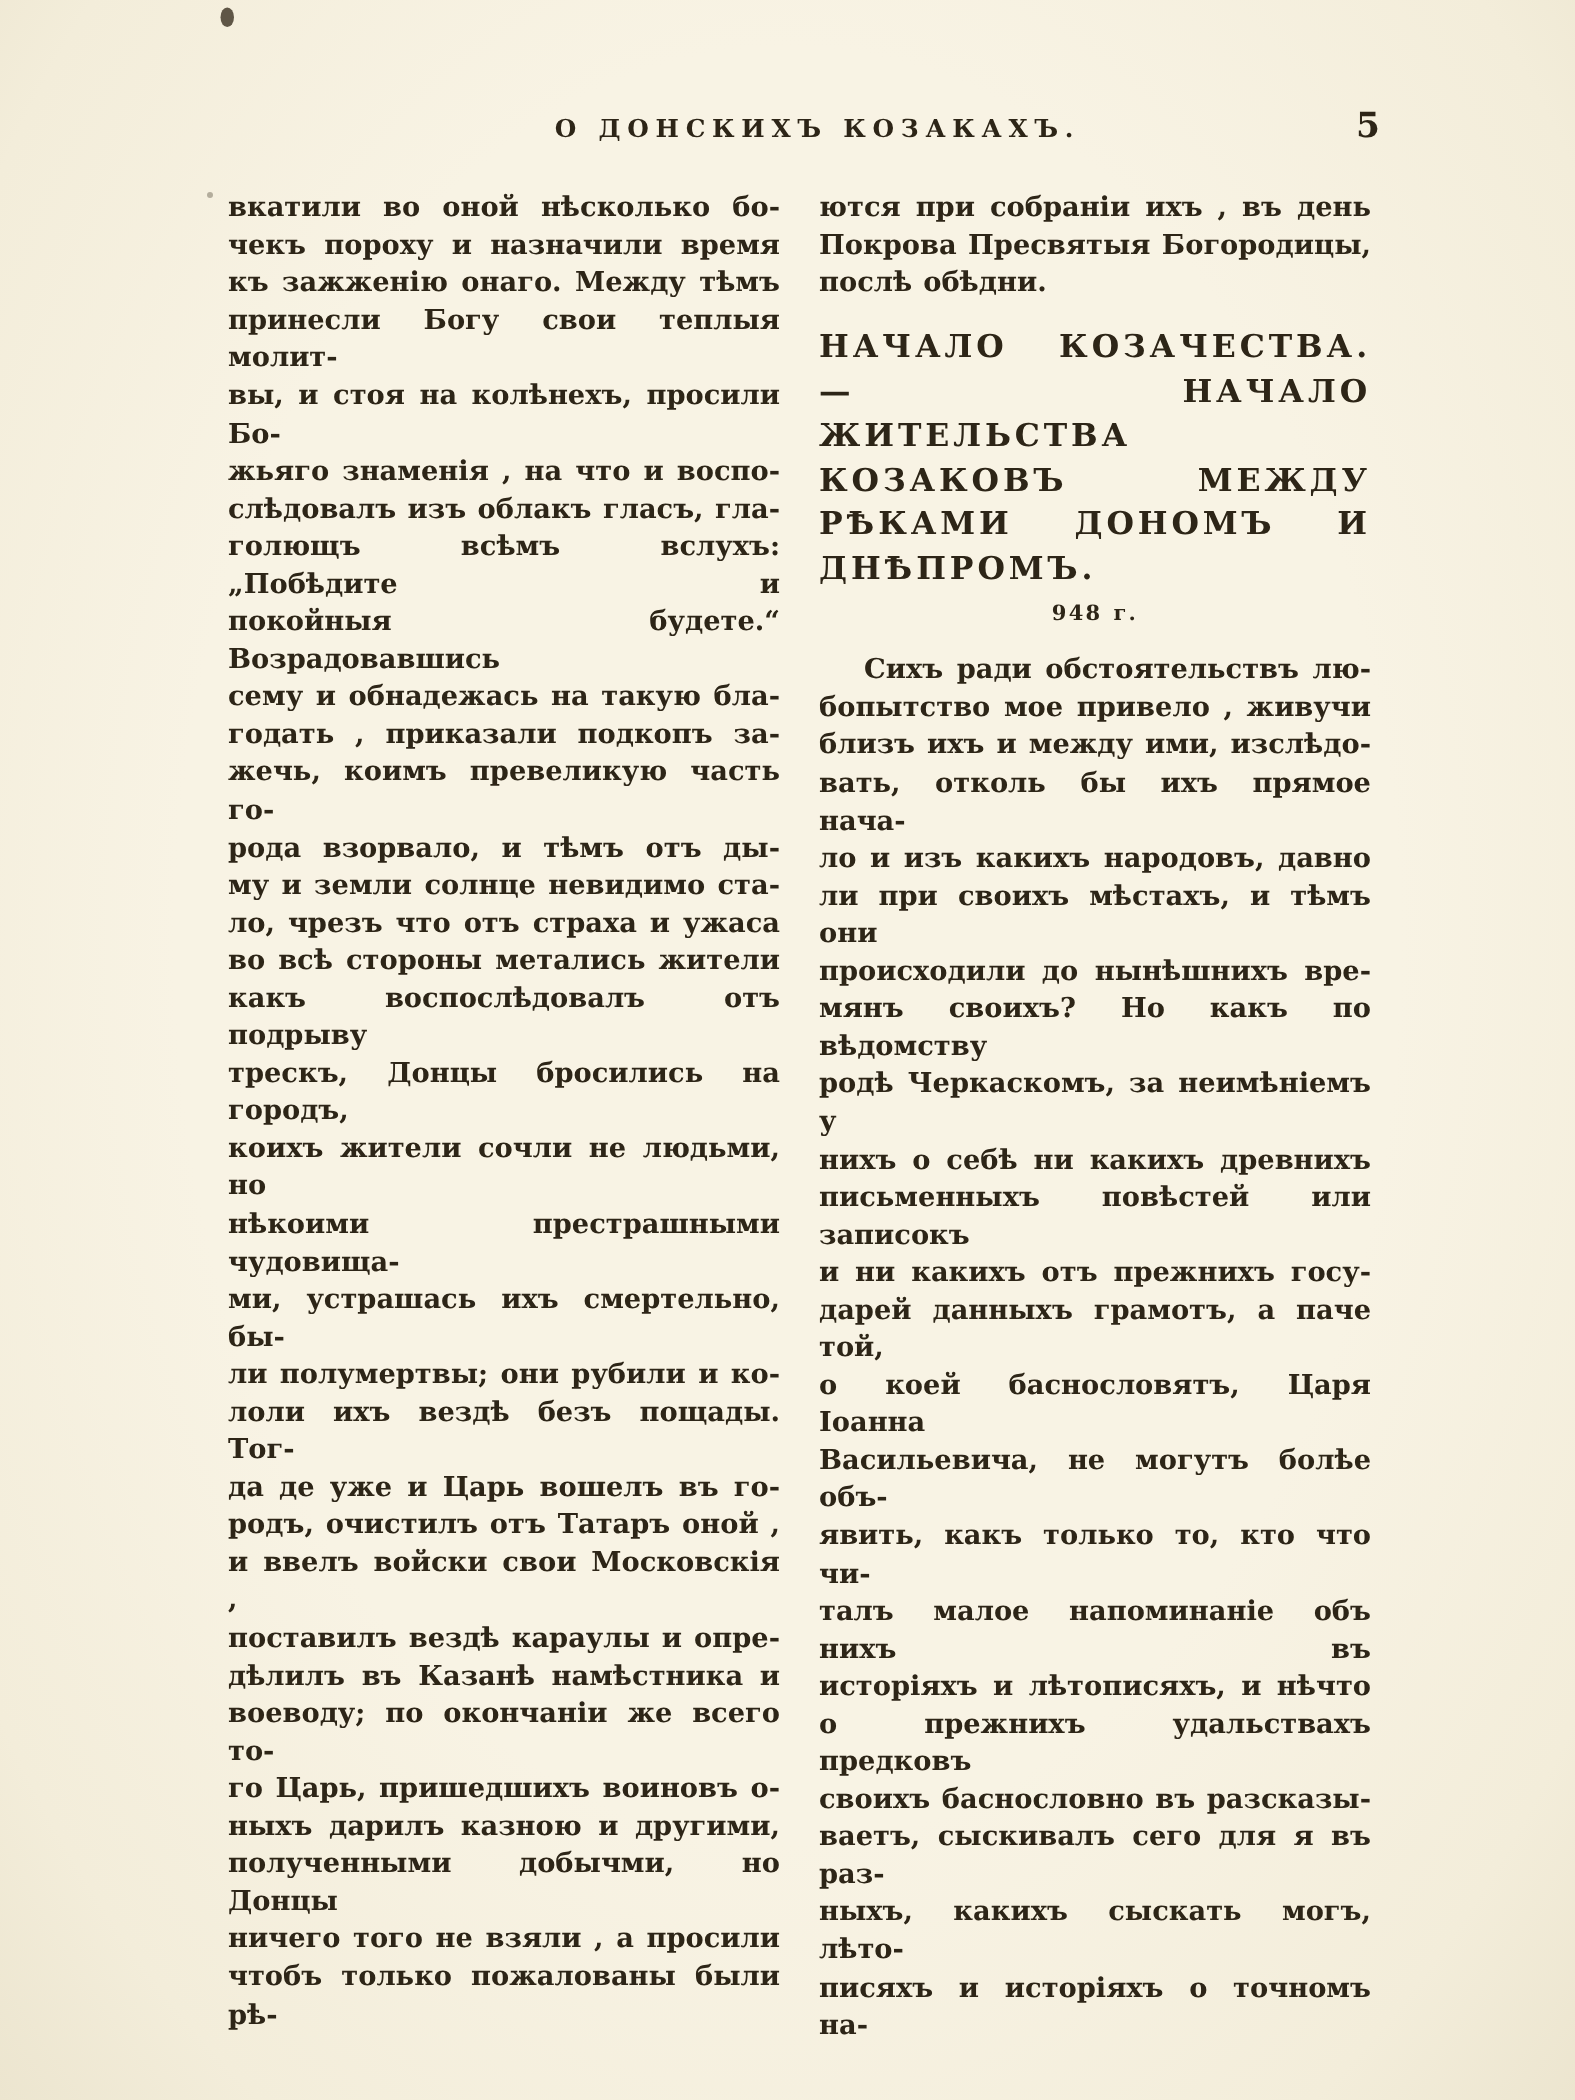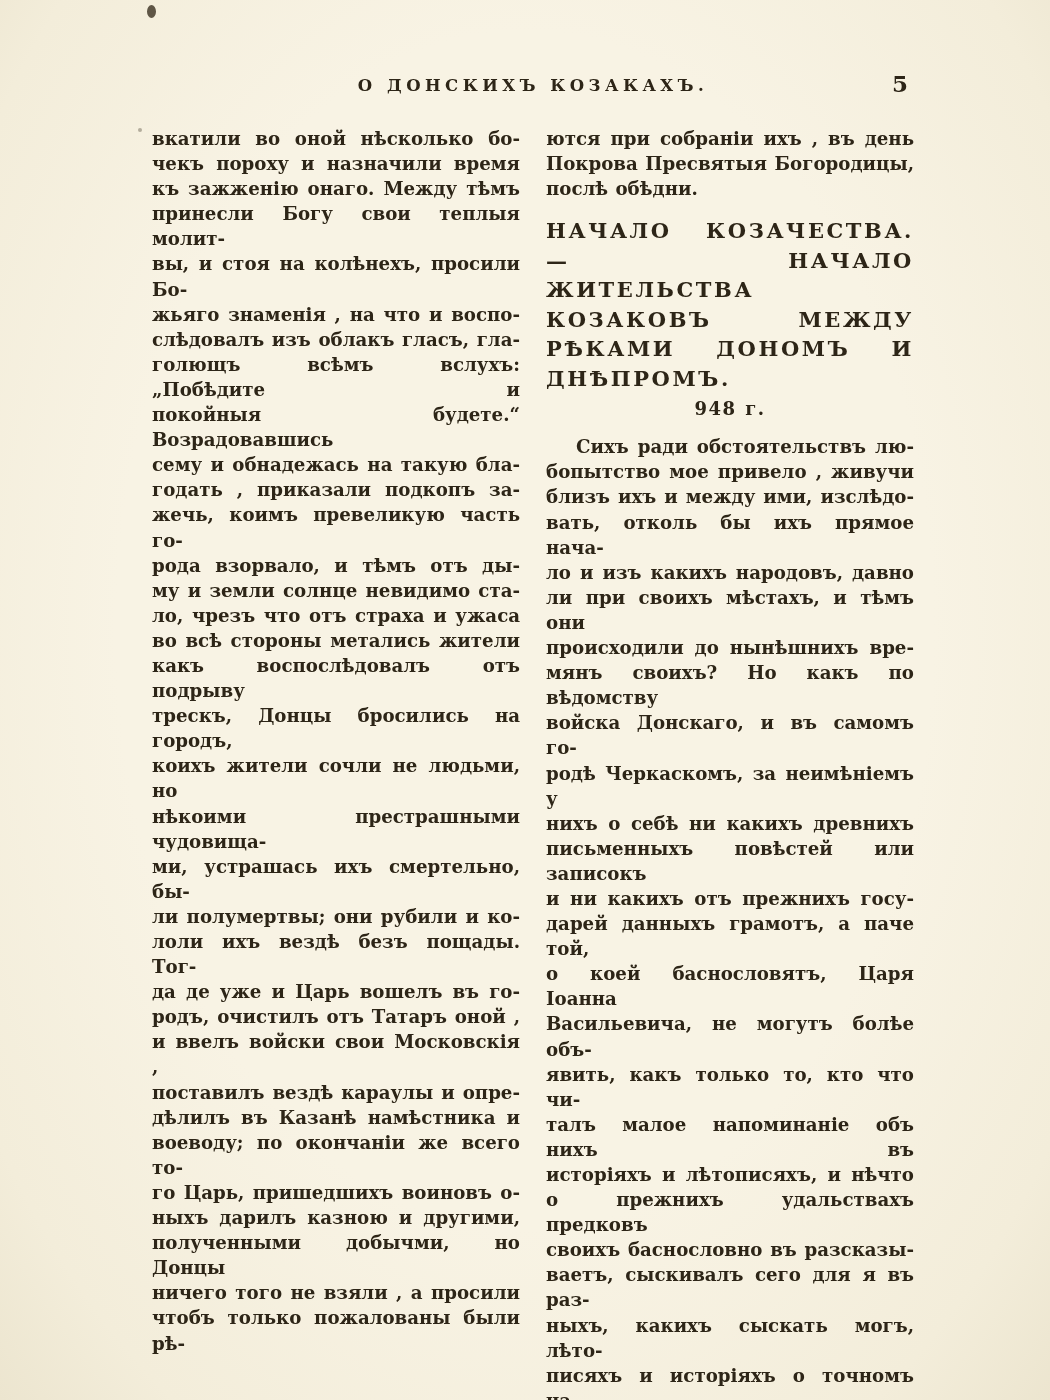--- a/index.html
+++ b/index.html
@@ -13,21 +13,21 @@
     position: relative;
     width: 1050px; height: 1400px;
     background: radial-gradient(ellipse at 50% 45%, #f8f3e4 55%, #f3edda 85%, #ece5cf 100%);
     color: #2d2517;
   }
   .speck { position: absolute; background: #3a3020; border-radius: 50%; opacity: .8; }
   .speck.s1 { left: 147px; top: 5px; width: 9px; height: 13px; }
   .speck.s2 { left: 138px; top: 128px; width: 4px; height: 4px; opacity: .35; }
 
   .running-header {
-    position: absolute; top: 76px; left: 152px; width: 762px;
+    position: absolute; top: 76px; left: 164px; width: 762px;
     text-align: center;
   }
   .header-title {
     font-weight: bold; font-size: 16.5px; letter-spacing: 4.5px;
   }
   .page-number {
     position: absolute; right: 6px; top: -6px;
     font-weight: bold; font-size: 23px; letter-spacing: 0;
   }
 
@@ -45,21 +45,21 @@
   .para.indent .line:first-child { text-indent: 30px; }
 
   .heading { margin-top: 15px; }
   .heading .line {
     font-size: 21px; line-height: 29.5px; letter-spacing: 2.6px;
     text-align: justify; text-align-last: justify;
   }
   .subheading { margin: 3px 0 12px 0; }
   .subheading .line {
     text-align: right; text-align-last: center;
-    font-size: 18px; letter-spacing: 1.5px; line-height: 26px;
+    font-size: 14px; letter-spacing: 1.5px; line-height: 26px;
   }
 </style>
 </head>
 <body>
 
 <div class="page">
 
   <div class="speck s1"></div>
   <div class="speck s2"></div>
 
@@ -123,21 +123,20 @@
       </div>
       <div class="block para indent">
         <div class="line">Сихъ ради обстоятельствъ лю-</div>
         <div class="line">бопытство мое привело , живучи</div>
         <div class="line">близъ ихъ и между ими, изслѣдо-</div>
         <div class="line">вать, отколь бы ихъ прямое нача-</div>
         <div class="line">ло и изъ какихъ народовъ, давно</div>
         <div class="line">ли при своихъ мѣстахъ, и тѣмъ они</div>
         <div class="line">происходили до нынѣшнихъ вре-</div>
         <div class="line">мянъ своихъ? Но какъ по вѣдомству</div>
-        <div class="line">войска Донскаго, и въ самомъ го-</div>
         <div class="line">родѣ Черкаскомъ, за неимѣніемъ у</div>
         <div class="line">нихъ о себѣ ни какихъ древнихъ</div>
         <div class="line">письменныхъ повѣстей или записокъ</div>
         <div class="line">и ни какихъ отъ прежнихъ госу-</div>
         <div class="line">дарей данныхъ грамотъ, а паче той,</div>
         <div class="line">о коей баснословятъ, Царя Іоанна</div>
         <div class="line">Васильевича, не могутъ болѣе объ-</div>
         <div class="line">явить, какъ только то, кто что чи-</div>
         <div class="line">талъ малое напоминаніе объ нихъ въ</div>
         <div class="line">исторіяхъ и лѣтописяхъ, и нѣчто</div>

